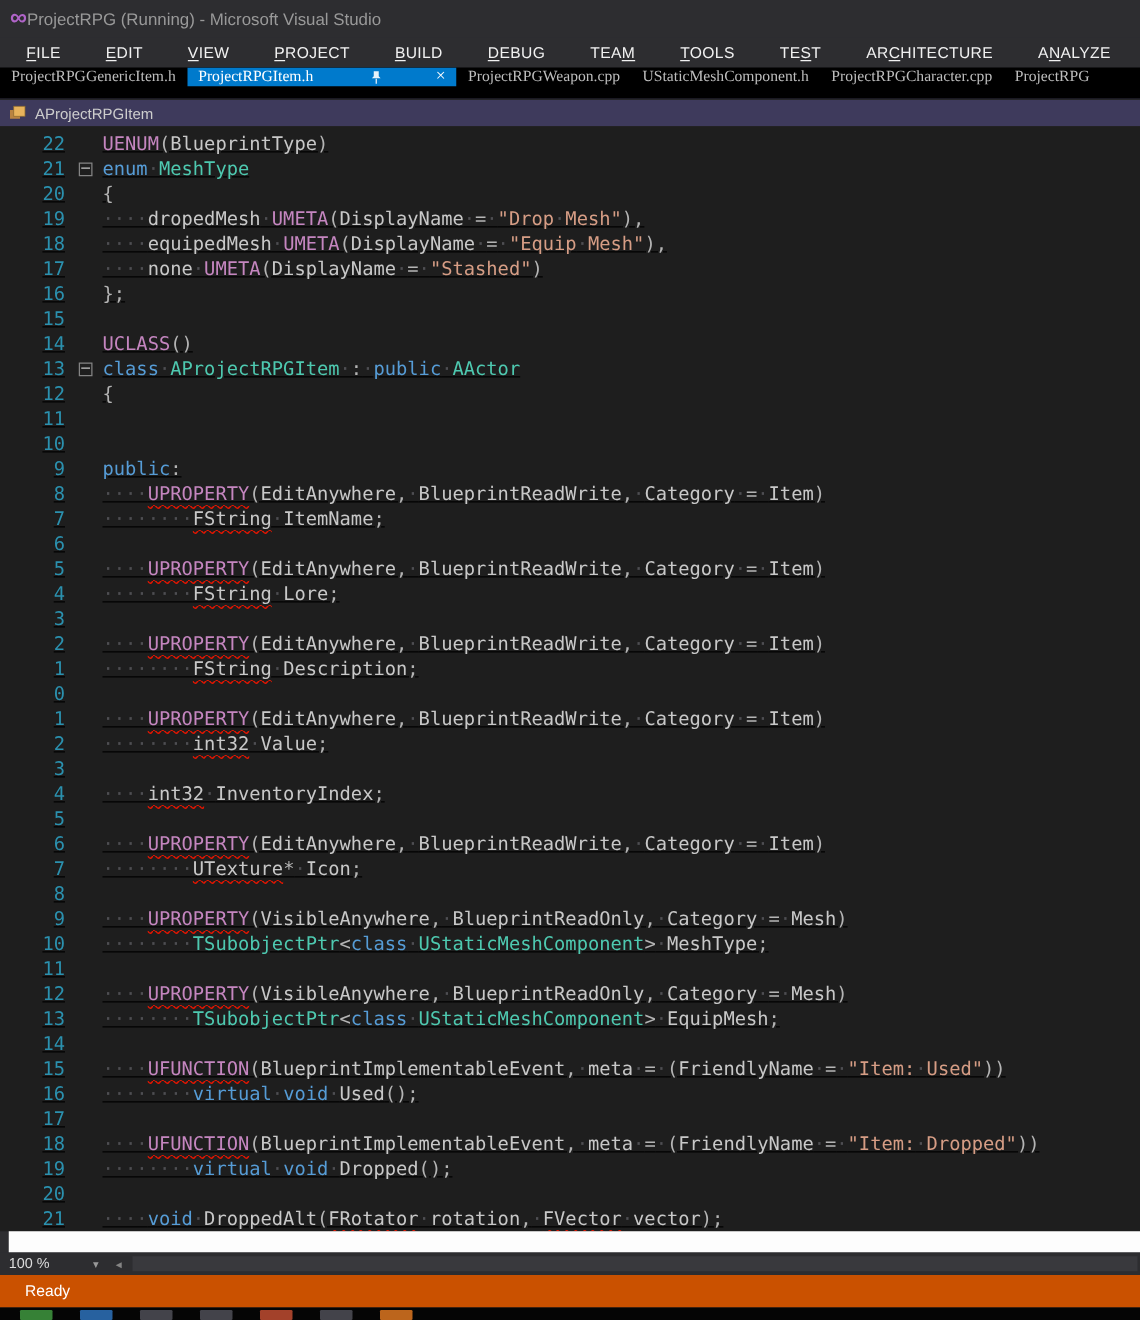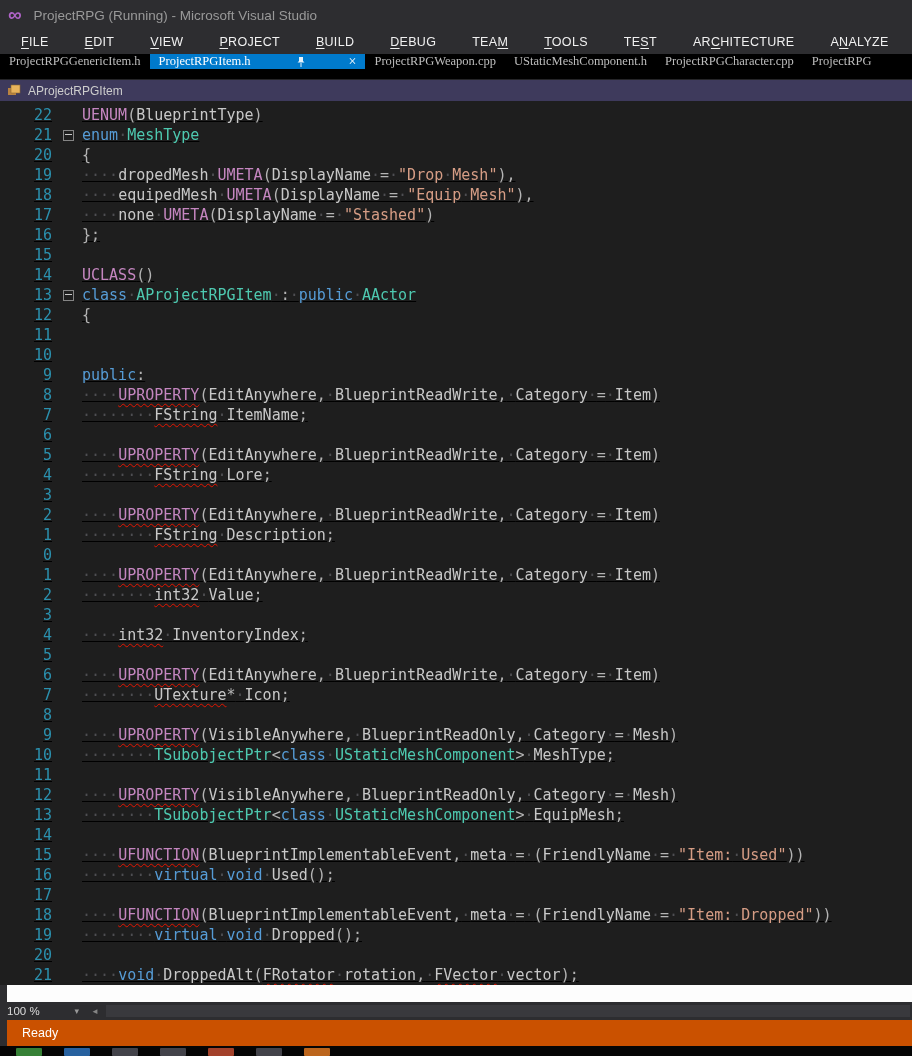--- a/index.html
+++ b/index.html
@@ -1,21 +1,21 @@
 <!DOCTYPE html>
 <html style="--accentActiveTab: #007acc; --statusBar: #ca5100; --lineNumber: #2b91af; --keyword: #569cd6; --type: #4ec9b0; --macro: #c586c0; --string: #d69d85; --error: #e51400; --editorBg: #1e1e1e; --plain: #c8c8c8; --operator: #b4b4b4; --whitespace: #4e4e52; --navBar: #3e3a5c;"><head>
 <meta charset="utf-8">
 <style>
   html,body{margin:0;padding:0;width:912px;height:1056px;overflow:hidden;background:#1e1e1e;}
   .window{width:912px;height:1056px;display:flex;flex-direction:column;background:#2d2d30;font-family:"Liberation Sans",sans-serif;}
 
   
   .titlebar{height:30px;flex:0 0 auto;display:flex;align-items:center;padding-left:8px;background:#2d2d30;}
   .vs-logo{color:#b064c8;font-size:19px;font-weight:bold;line-height:1;margin-top:-2px;}
-  .title-text{color:#999;font-size:13.5px;margin-left:12px;white-space:nowrap;}
+  .title-text{color:#999;font-size:13.5px;white-space:nowrap;}
 
   
   .menubar{height:24px;flex:0 0 auto;display:flex;align-items:center;padding-left:12px;background:#2d2d30;gap:18px;}
   .menu-item{color:#f1f1f1;font-size:12.5px;padding:3px 9px;letter-spacing:0.3px;cursor:default;}
   .menu-item u{text-underline-offset:2px;}
 
   
   .tabstrip{height:25px;flex:0 0 auto;display:flex;align-items:flex-start;background:#000000;overflow:hidden;white-space:nowrap;font-family:Liberation Serif, serif;}
   .tab{display:flex;align-items:center;padding:0 9px;font-size:12.5px;color:#bdbdbd;flex:0 0 auto;}
   .tab.active{background:var(--accentActiveTab,#007acc);color:#fff;gap:36px;}
@@ -45,21 +45,21 @@
   .e{text-decoration-line:underline;text-decoration-style:wavy;text-decoration-color:var(--error,#e51400);text-decoration-thickness:1px;text-underline-offset:3px;}
 
   
   .white-strip{height:17px;flex:0 0 auto;background:#fdfdfd;margin-left:7px;}
   .bottom-row{height:18px;flex:0 0 auto;display:flex;align-items:stretch;background:#2d2d30;}
   .zoom{flex:0 0 72px;display:flex;align-items:center;justify-content:space-between;padding:0 7px;color:#dcdcdc;font-size:11.5px;}
   .zoom .caret{color:#999;font-size:9px;}
   .hscroll-arrow{flex:0 0 18px;display:flex;align-items:center;justify-content:center;color:#858585;font-size:8px;}
   .hscroll-track{flex:1 1 auto;background:#39393d;margin:3px 2px;}
 
-  .statusbar{height:26px;flex:0 0 auto;display:flex;align-items:center;padding-left:15px;background:var(--statusBar,#ca5100);color:#fff;font-size:12.5px;margin-left:7px;}
+  .statusbar{height:26px;flex:0 0 auto;display:flex;align-items:center;padding-left:20px;background:var(--statusBar,#ca5100);color:#fff;font-size:12.5px;}
 
   .taskbar{height:10px;flex:0 0 auto;background:#050505;display:flex;align-items:flex-start;gap:22px;padding-left:16px;}
   .task-icon{width:26px;height:8px;margin-top:2px;border-radius:1px;opacity:0.9;}
 </style>
 </head>
 <body>
 
 <div class="window">
 
   <div class="titlebar">

